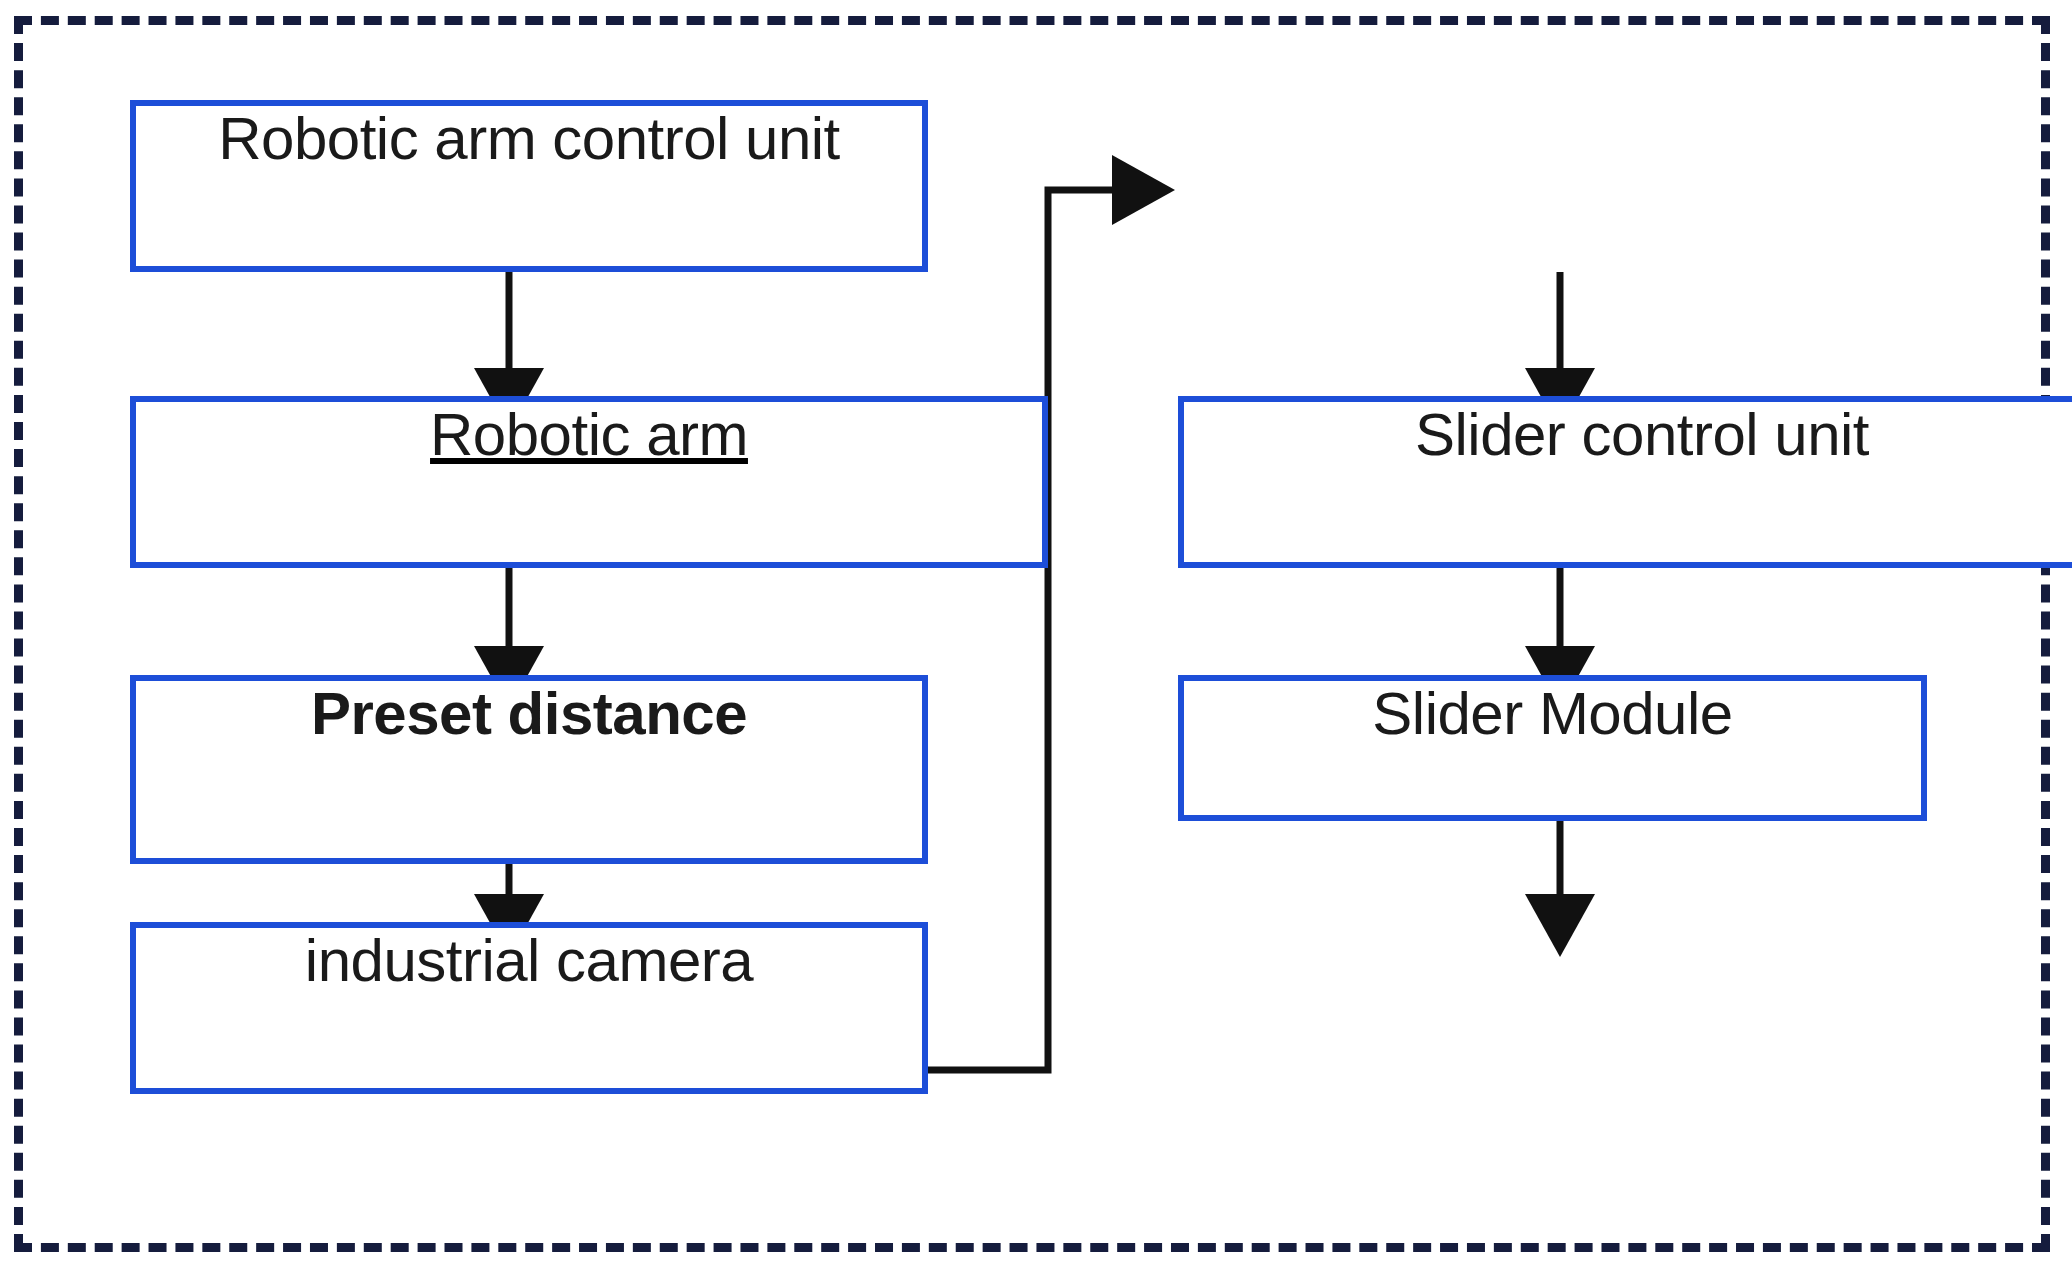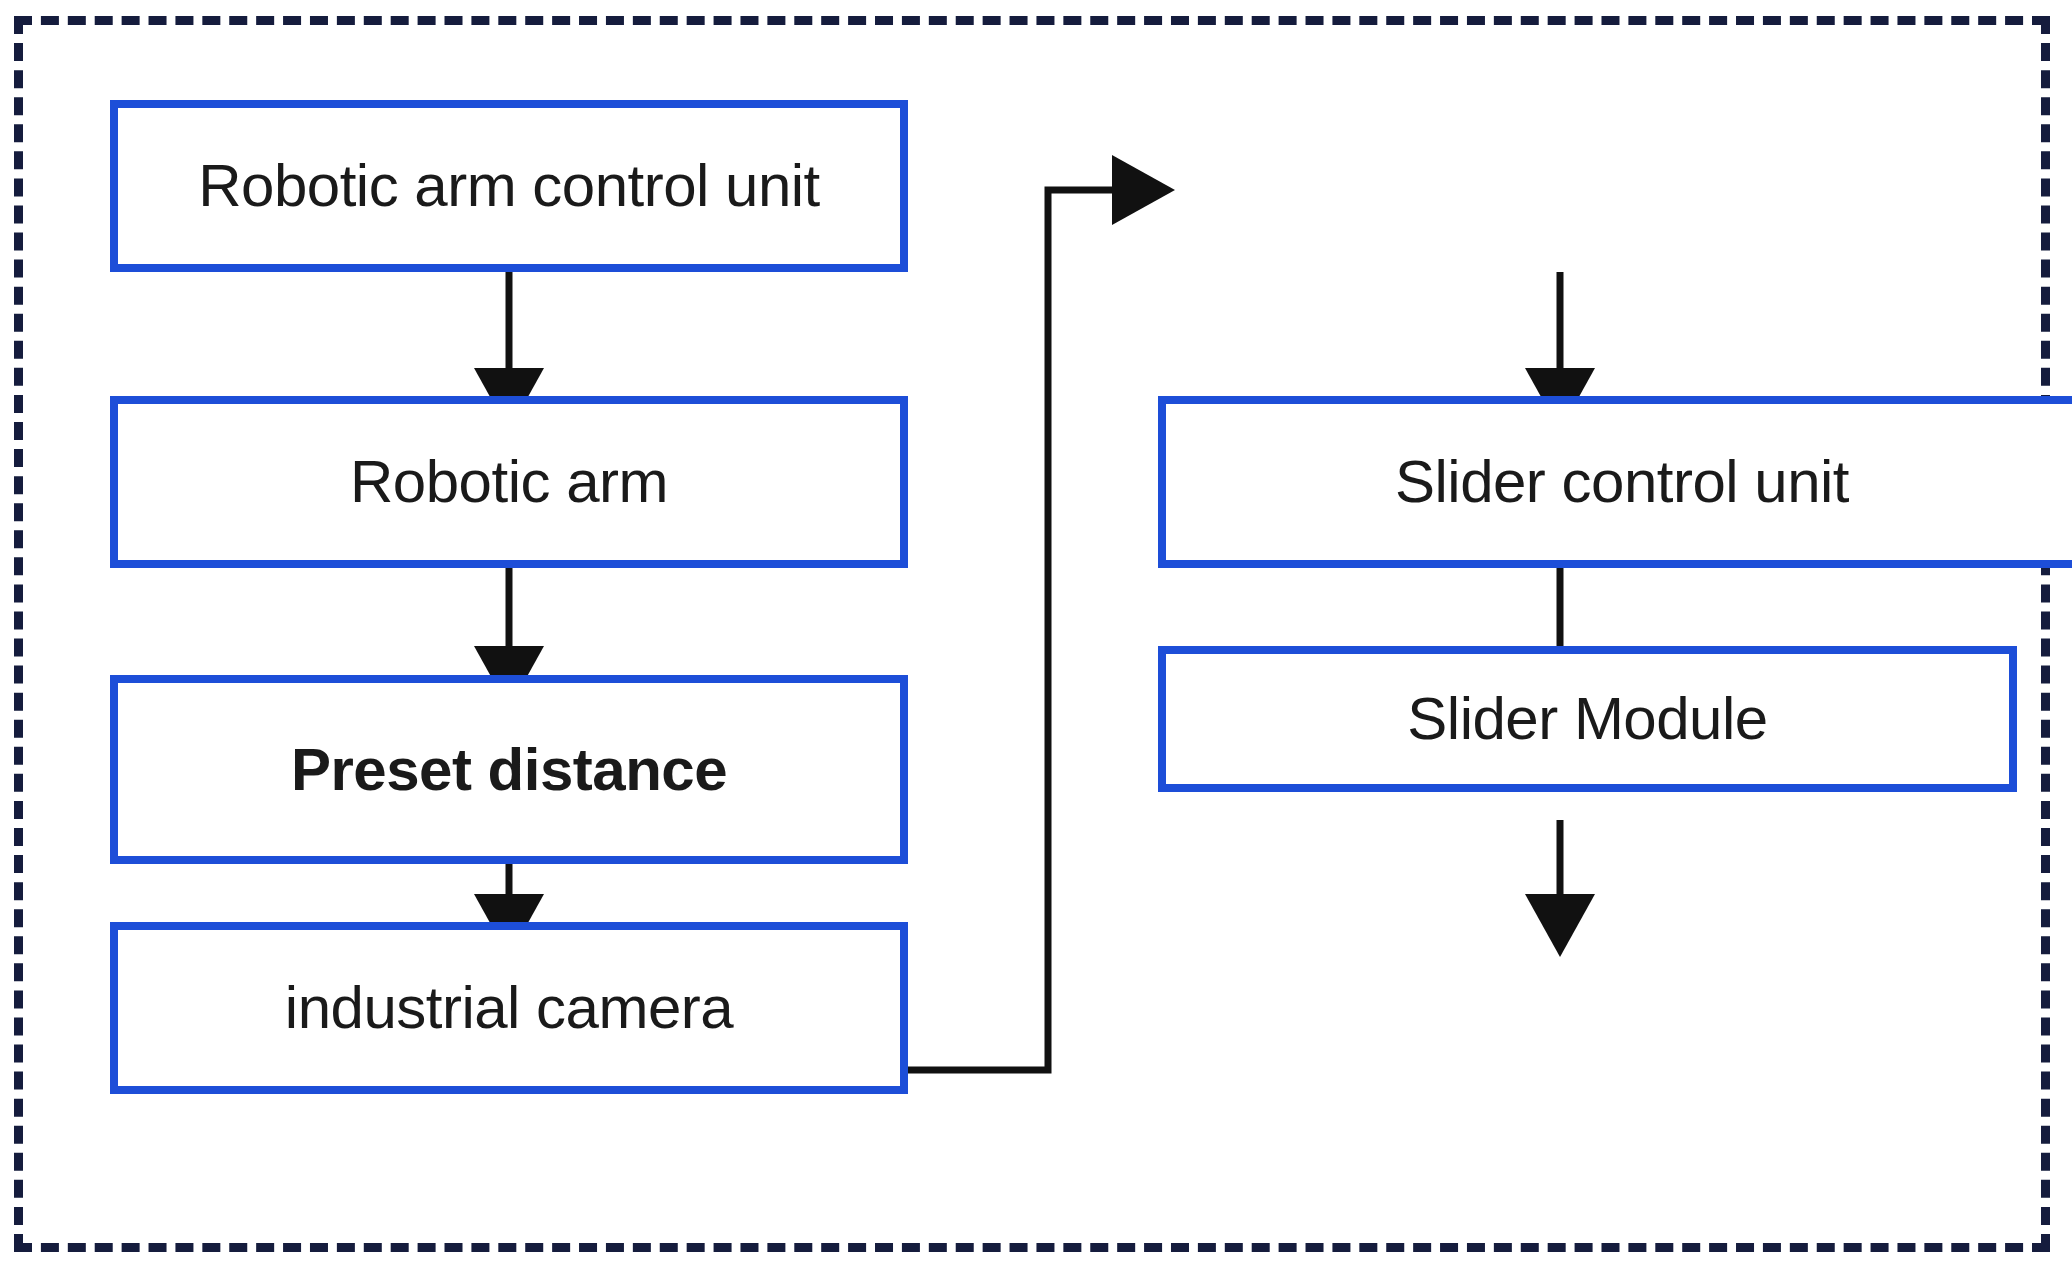--- a/index.html
+++ b/index.html
@@ -25,26 +25,27 @@
     width: 2036px;
     height: 1236px;
     box-sizing: border-box;
     border: 9px dashed #151c3d;
     background: transparent;
   }
   
   .node {
     position: absolute;
     box-sizing: border-box;
-    border: 8px solid #1d4ed8;
+    border: 6px solid #1d4ed8;
     background: #ffffff;
     display: flex;
-    align-items: center;
+    align-items: flex-start;
     justify-content: center;
     text-align: center;
+    margin-left: 20px;
   }
   .node-label {
     font-family: "Liberation Sans", sans-serif;
     font-size: 60px;
     line-height: 1.1;
     color: #1a1a1a;
     letter-spacing: -0.5px;
     white-space: nowrap;
   }
   
@@ -80,35 +81,35 @@
 
     <line x1="1560" y1="272" x2="1560" y2="382" stroke="#111111" stroke-width="7" marker-end="url(#ah)"></line>
     <line x1="1560" y1="568" x2="1560" y2="660" stroke="#111111" stroke-width="7" marker-end="url(#ah)"></line>
     <line x1="1560" y1="820" x2="1560" y2="908" stroke="#111111" stroke-width="7" marker-end="url(#ah)"></line>
   </svg>
 
   <div class="node" style="left:110px; top:100px; width:798px; height:172px;">
     <span class="node-label">Robotic arm control unit</span>
   </div>
 
-  <div class="node" style="left:110px; top:396px; width:798px; height:172px;">
+  <div class="node" style="left:110px; top:396px; width:918px; height:172px;text-decoration:underline;">
     <span class="node-label">Robotic arm</span>
   </div>
 
   <div class="node" style="left:110px; top:675px; width:798px; height:189px;font-weight:bold;">
     <span class="node-label">Preset distance</span>
   </div>
 
   <div class="node" style="left:110px; top:922px; width:798px; height:172px;">
     <span class="node-label">industrial camera</span>
   </div>
 
 
   <div class="node" style="left:1158px; top:396px; width:928px; height:172px;">
     <span class="node-label">Slider control unit</span>
   </div>
 
-  <div class="node" style="left:1158px; top:646px; width:859px; height:146px;">
+  <div class="node" style="left:1158px; top:675px; width:749px; height:146px;">
     <span class="node-label">Slider Module</span>
   </div>
 
 
 </div>
 
 </body></html>

